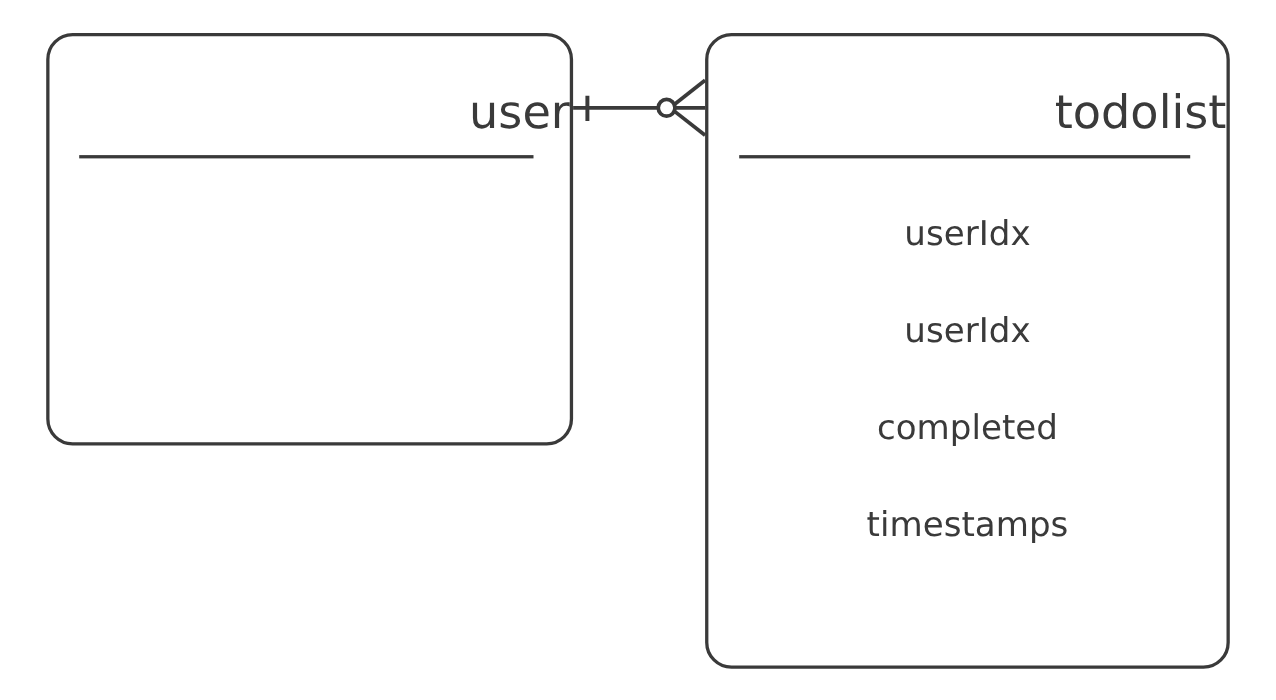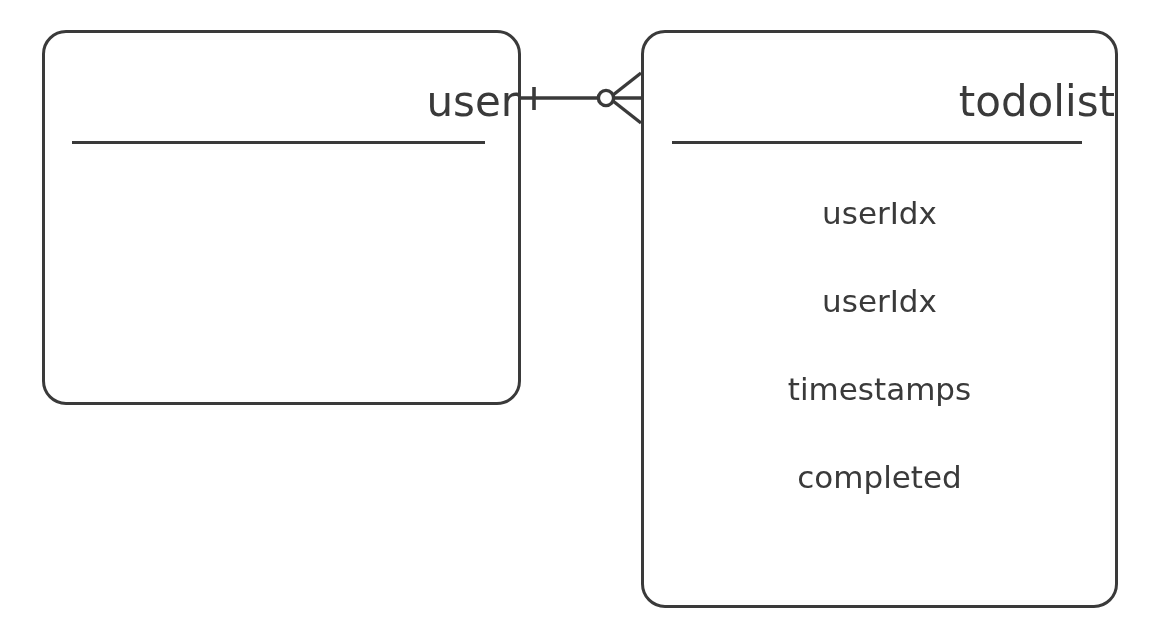--- a/index.html
+++ b/index.html
@@ -106,22 +106,22 @@
     <div class="attr-list">
     </div>
   </div>
 
   <div class="entity" id="entity-todolist">
     <div class="entity-title">todolist</div>
     <div class="entity-divider"></div>
     <div class="attr-list">
       <div class="attr">userIdx</div>
       <div class="attr">userIdx</div>
+      <div class="attr">completed</div>
       <div class="attr">timestamps</div>
-      <div class="attr">completed</div>
     </div>
   </div>
 
   <svg id="relationship-connector" viewBox="0 0 156 82" width="156" height="82">
 
     <line x1="16" y1="40" x2="136" y2="40" stroke="#3a3a3a" stroke-width="3.4" stroke-linecap="butt"></line>
 
     <line x1="29" y1="29" x2="29" y2="52" stroke="#3a3a3a" stroke-width="3.6" stroke-linecap="butt"></line>
 
     <circle cx="101" cy="40" r="7.6" fill="#ffffff" stroke="#3a3a3a" stroke-width="3.4"></circle>

